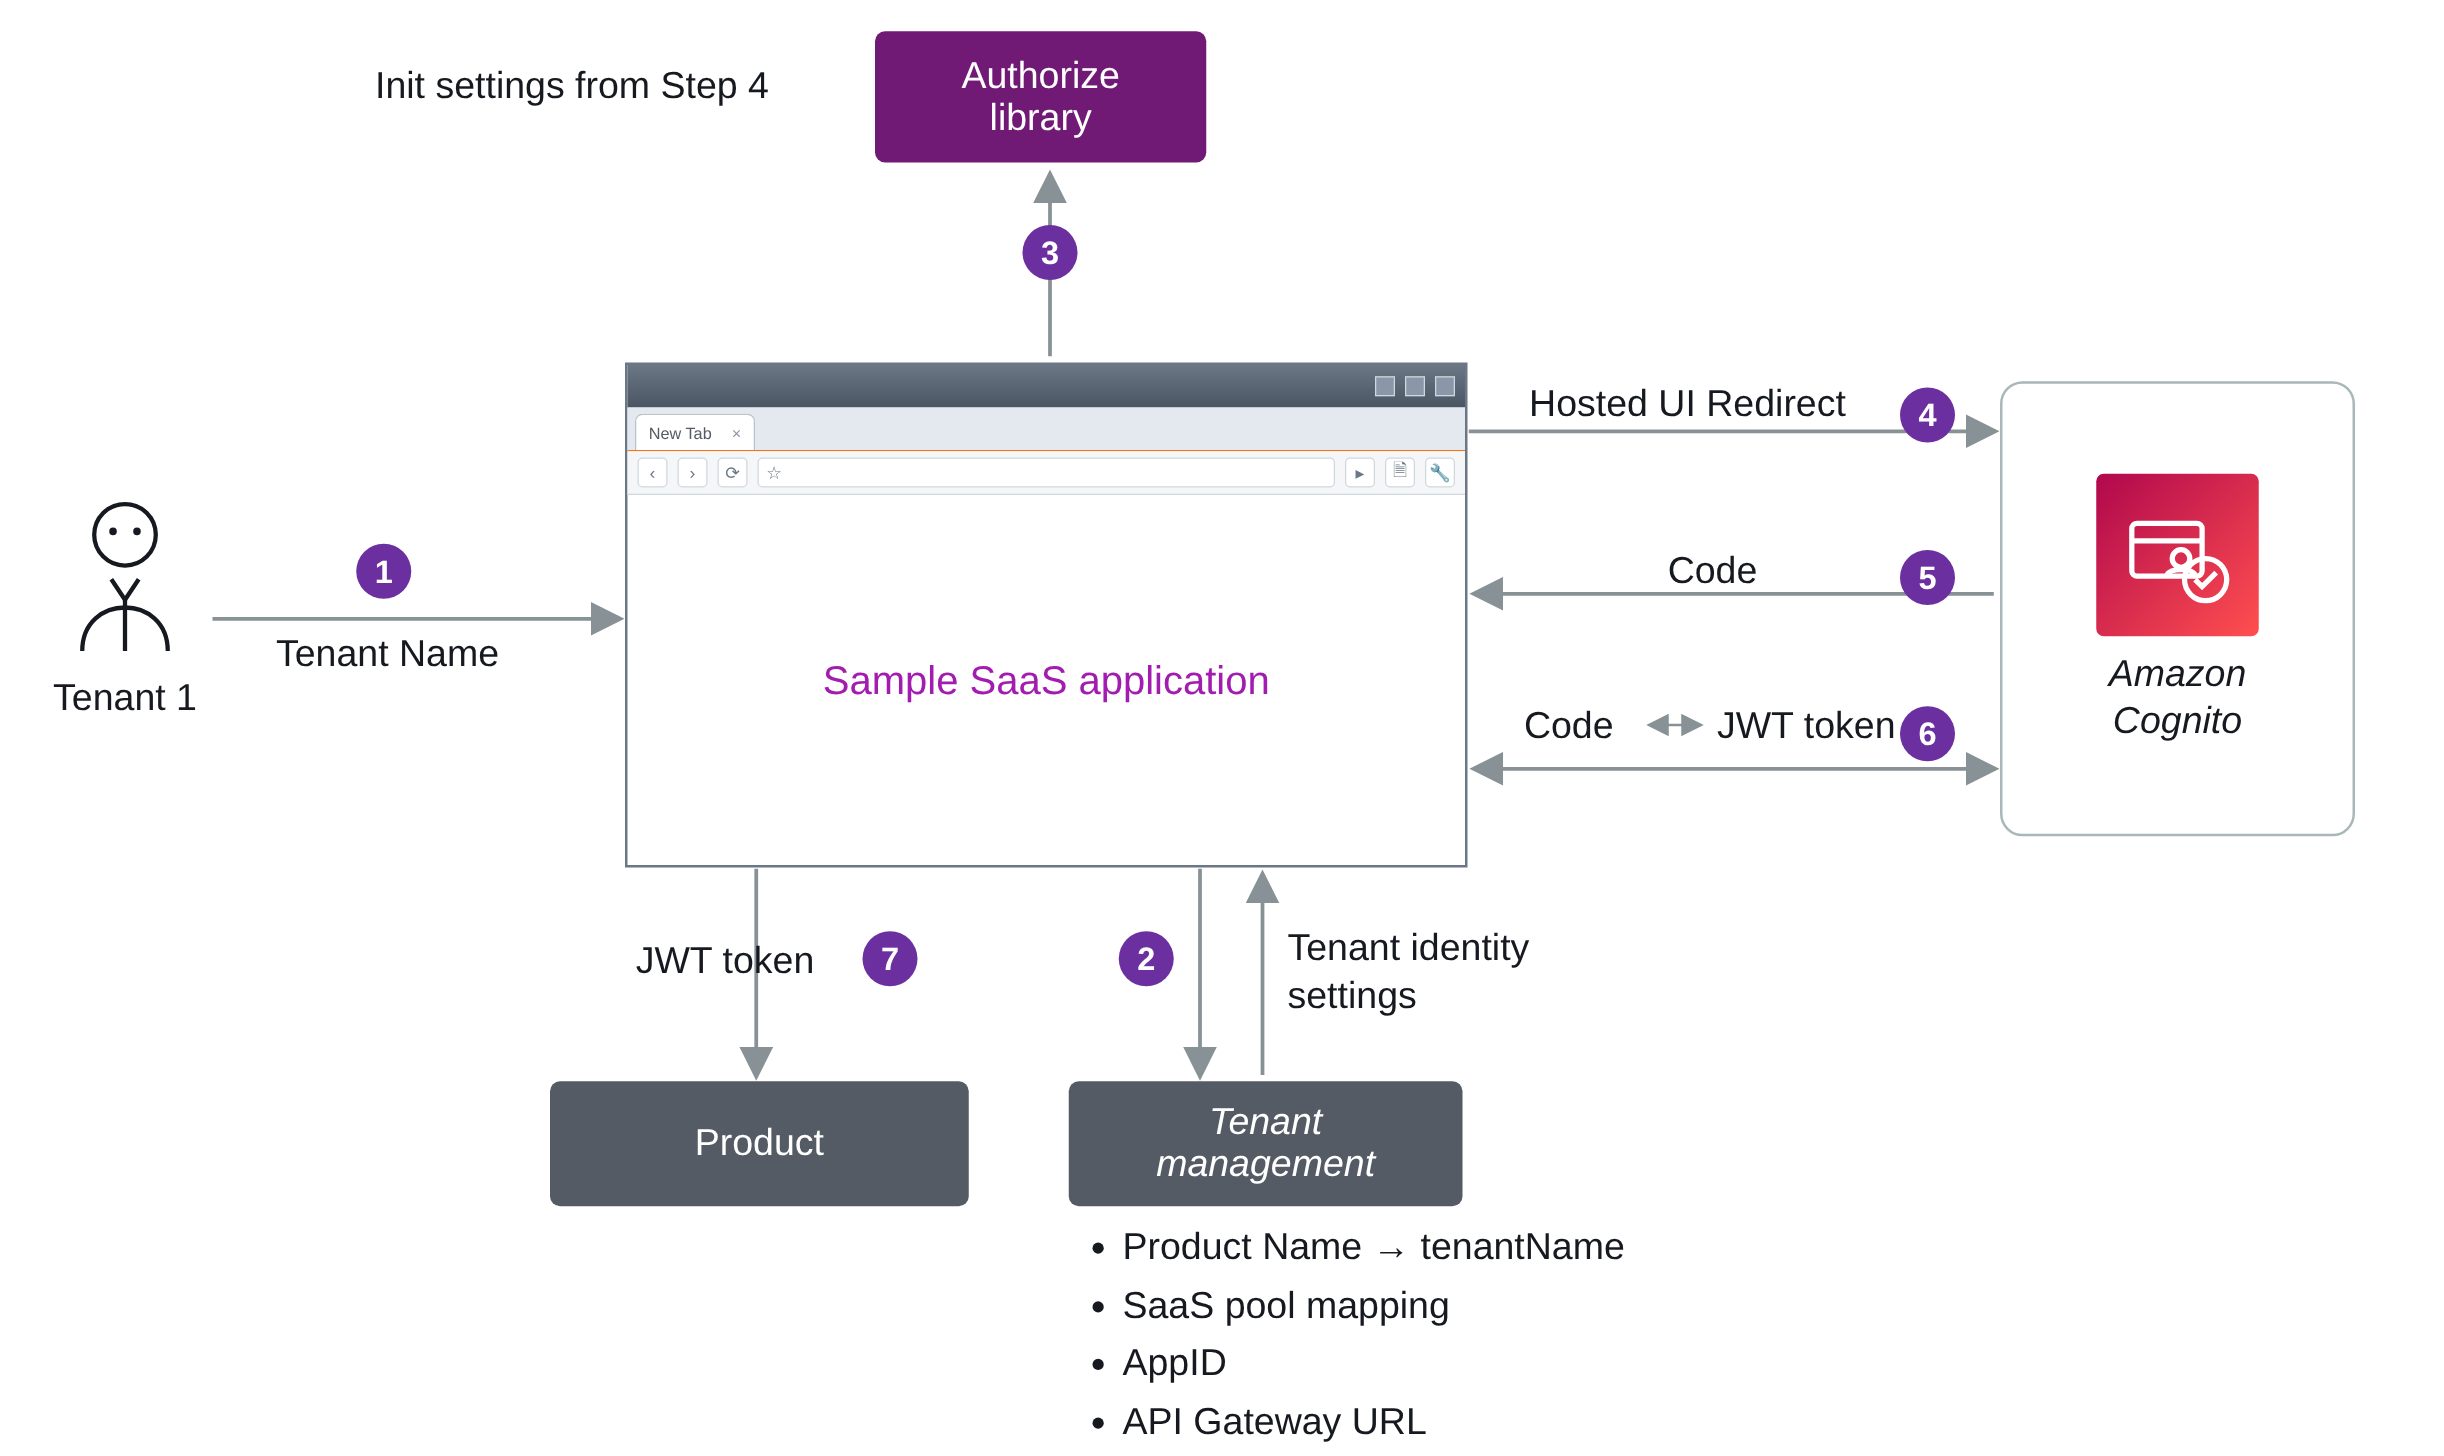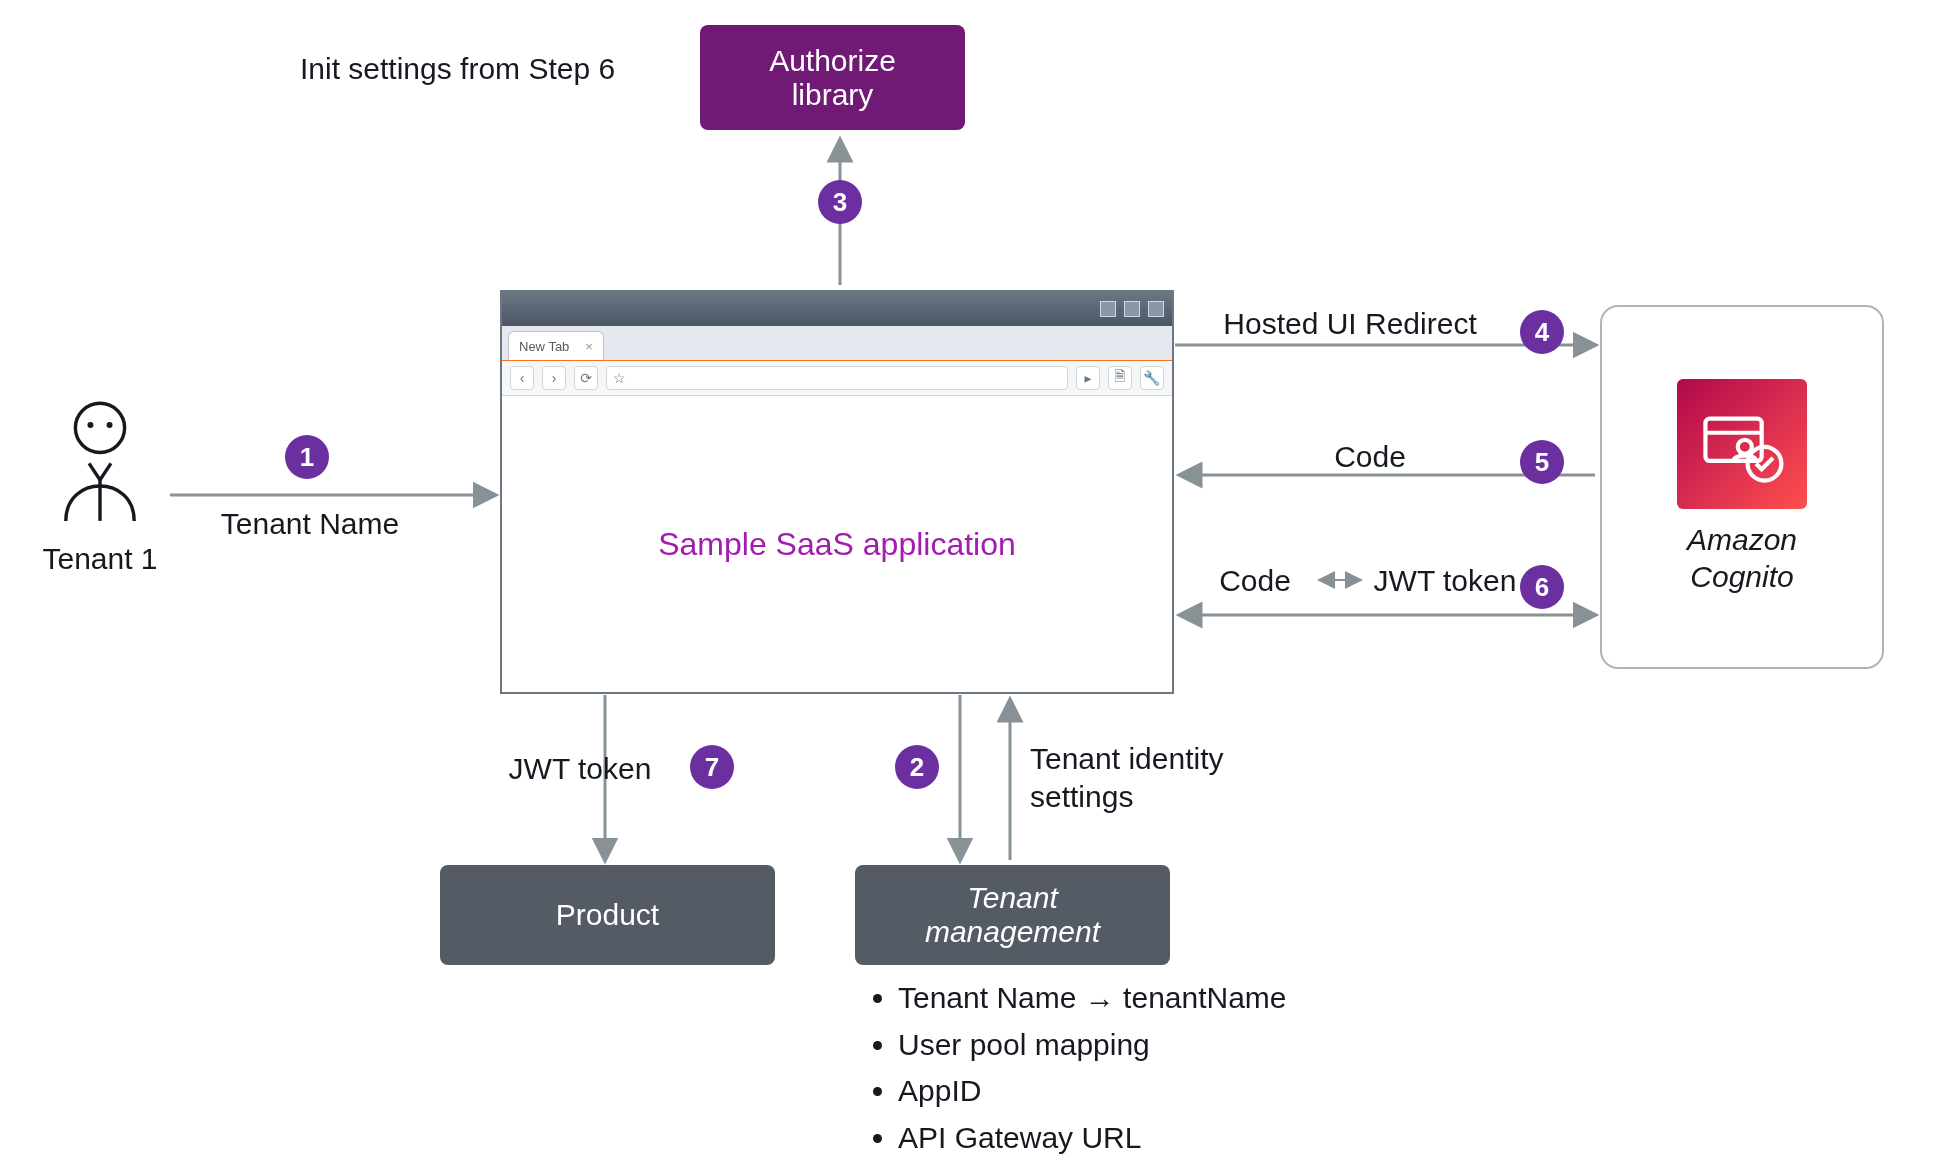--- a/index.html
+++ b/index.html
@@ -194,31 +194,31 @@
 
   <div class="step-badge" style="left:285px;top:435px;">1</div>
   <div class="step-badge" style="left:895px;top:745px;">2</div>
   <div class="step-badge" style="left:818px;top:180px;">3</div>
   <div class="step-badge" style="left:1520px;top:310px;">4</div>
   <div class="step-badge" style="left:1520px;top:440px;">5</div>
   <div class="step-badge" style="left:1520px;top:565px;">6</div>
   <div class="step-badge" style="left:690px;top:745px;">7</div>
 
   <div class="label" style="left:170px;top:505px;width:280px;">Tenant Name</div>
-  <div class="label" style="left:300px;top:50px;width:380px;text-align:left;">Init settings from Step 6</div>
+  <div class="label" style="left:300px;top:50px;width:380px;text-align:left;">Init settings from Step 4</div>
   <div class="label" style="left:1200px;top:305px;width:300px;">Hosted UI Redirect</div>
   <div class="label" style="left:1290px;top:438px;width:160px;">Code</div>
   <div class="label" style="left:1195px;top:562px;width:120px;">Code</div>
   <div class="label" style="left:1360px;top:562px;width:170px;">JWT token</div>
   <div class="label" style="left:490px;top:750px;width:180px;">JWT token</div>
   <div class="label" style="left:1030px;top:740px;width:260px;white-space:pre-line;text-align:left;">Tenant identity
 settings</div>
 
   <ul class="bullets" style="left:870px;top:975px;margin:0;padding-left:28px;">
     <li>
-      <span>Tenant Name → </span><span class="squiggle">tenantName</span>
+      <span>Product Name → </span><span class="squiggle">tenantName</span>
     </li>
-    <li>User pool mapping</li>
+    <li>SaaS pool mapping</li>
     <li><span class="squiggle">AppID</span></li>
     <li>API Gateway URL</li>
   </ul>
 
 </div>
 
 </body></html>

